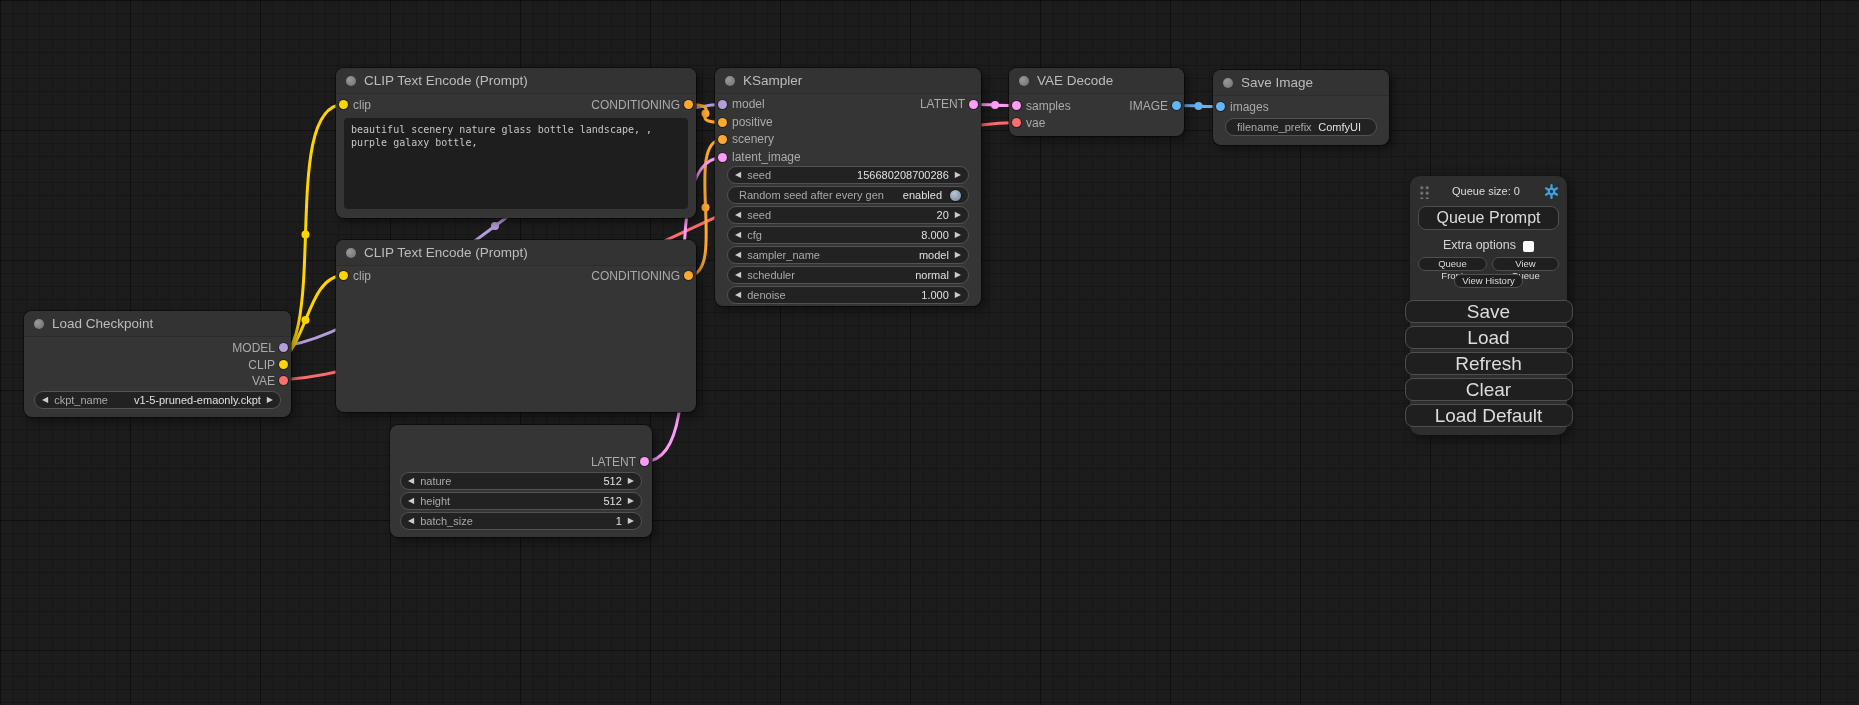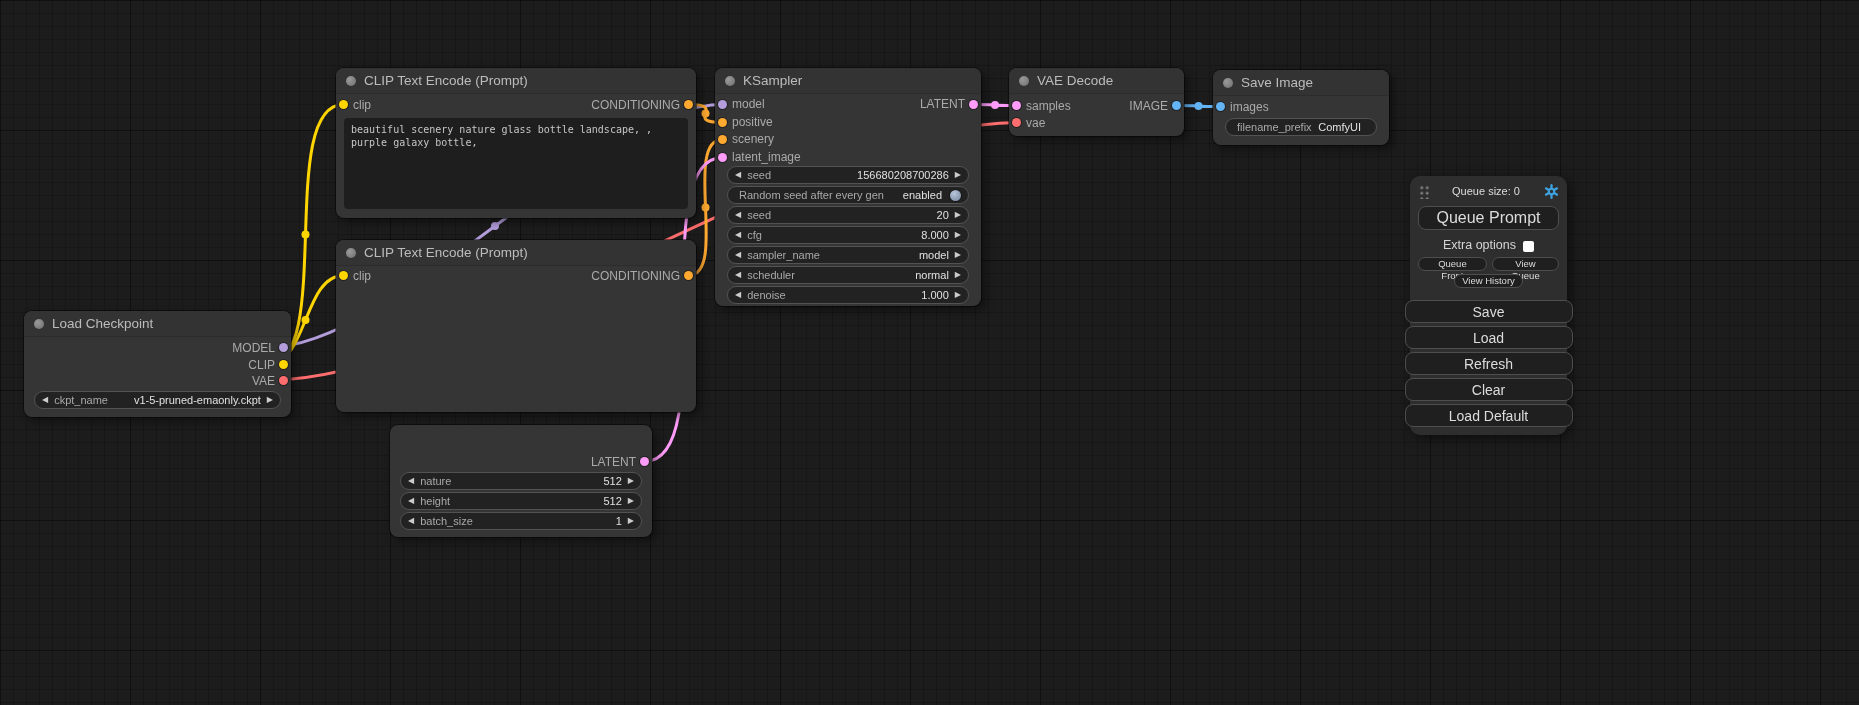--- a/index.html
+++ b/index.html
@@ -56,21 +56,21 @@
   .drag-handle{width:11px;height:15px;flex:0 0 auto;
     background-image:radial-gradient(circle,#7d7d7d 1.2px,transparent 1.7px);
     background-size:5.5px 5.5px;background-position:1px 1px;}
   .queue-size{flex:1;text-align:center;font-size:11px;color:#dddddd}
   .gear-btn{flex:0 0 auto;width:16px;height:16px;display:flex;align-items:center;justify-content:center;cursor:pointer}
   .menu button{
     font-family:inherit;background:#1f1f1f;border:1px solid #4e4e4e;border-radius:8px;
     color:#dcdcdc;cursor:pointer;display:block;
   }
   .btn-queue{width:141px;height:24px;font-size:16px;margin-top:5px}
-  .btn-big{width:168px;height:23px;font-size:14px;margin-top:3px}
+  .btn-big{width:168px;height:23px;font-size:19px;margin-top:3px}
   .extra-row{display:flex;align-items:flex-end;gap:7px;font-size:12.5px;margin-top:8px;color:#d6d6d6}
   .checkbox{width:11px;height:11px;background:#ffffff;border-radius:2px;cursor:pointer}
   .small-row{display:flex;gap:5px;margin-top:5px}
   .btn-small{height:14px;font-size:9.5px;border-radius:7px;padding:0 7px;line-height:12px}
   .gap-top{margin-top:12px}
 </style>
 </head>
 <body>
 
 <div id="canvas">

